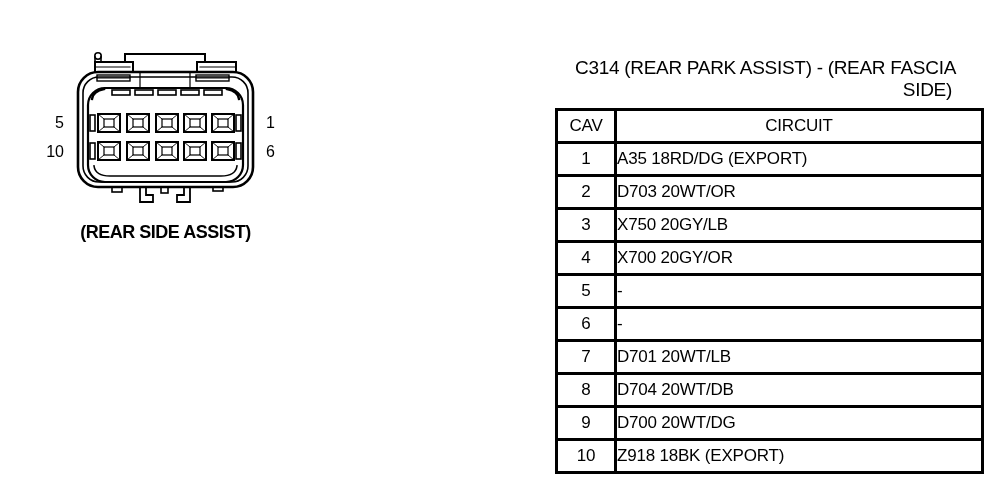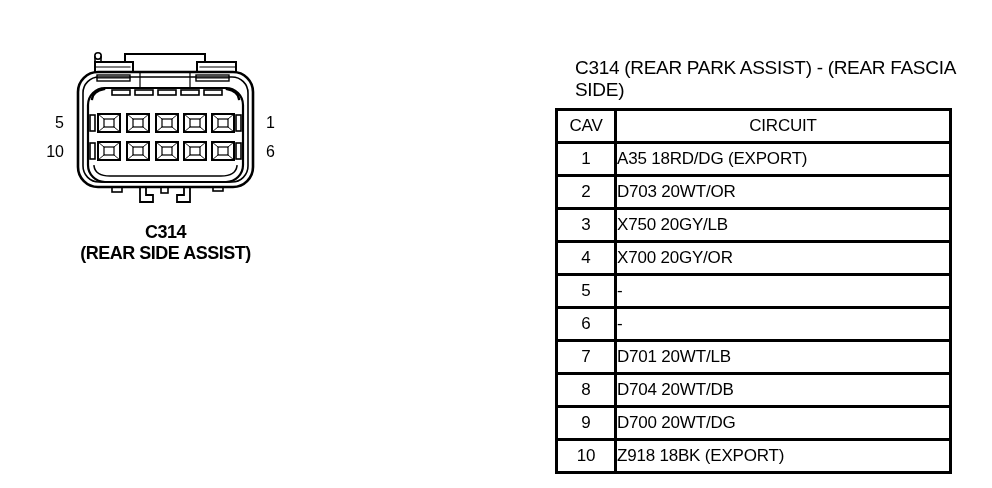--- a/index.html
+++ b/index.html
@@ -40,32 +40,32 @@
   }
 
   
   .circuit-panel {
     position: absolute;
     left: 555px;
     top: 57px;
     width: 397px;
   }
   .table-title {
-    text-align: left;
+    text-align: right;
     font-size: 19px;
     line-height: 22px;
     letter-spacing: -0.3px;
     white-space: nowrap;
     margin-bottom: 7px;
     margin-left: 20px;
   }
   table.pinout {
     border-collapse: collapse;
     table-layout: fixed;
-    width: 397px;
+    width: 429px;
     font-size: 17px;
     letter-spacing: -0.2px;
   }
   table.pinout th, table.pinout td {
     border: 3px solid #000000;
     height: 30px;
     padding: 0;
     line-height: 30px;
     font-weight: normal;
     overflow: hidden;
@@ -172,21 +172,20 @@
 
     <g stroke="none" fill="#000000">
       <text x="64" y="128" text-anchor="end">5</text>
       <text x="64" y="157" text-anchor="end">10</text>
       <text x="266" y="128" text-anchor="start">1</text>
       <text x="266" y="157" text-anchor="start">6</text>
     </g>
   </svg>
 
   <div class="connector-caption">
-    <div>C314</div>
     <div>(REAR SIDE ASSIST)</div>
   </div>
 
   <div class="circuit-panel">
     <div class="table-title">
       <div>C314 (REAR PARK ASSIST) - (REAR FASCIA</div>
       <div>SIDE)</div>
     </div>
 
     <table class="pinout">

